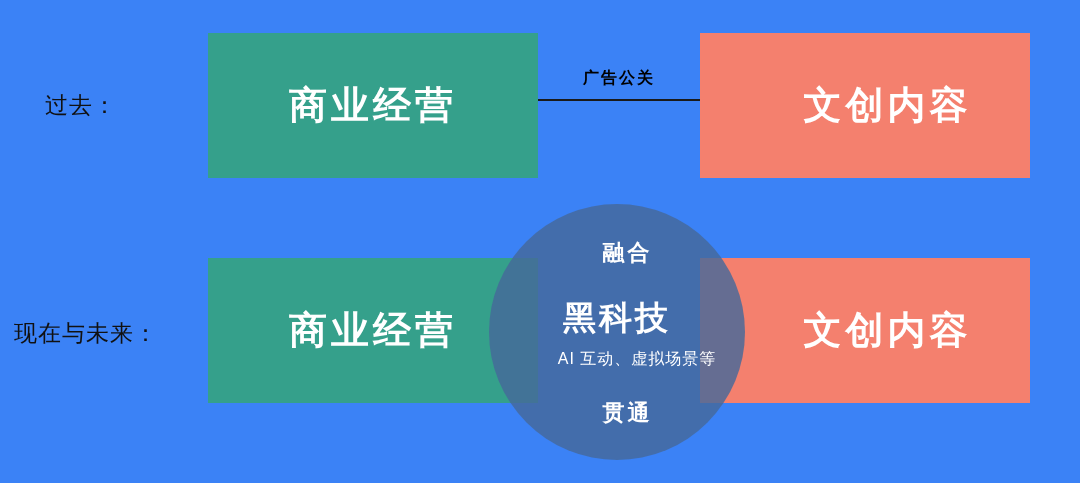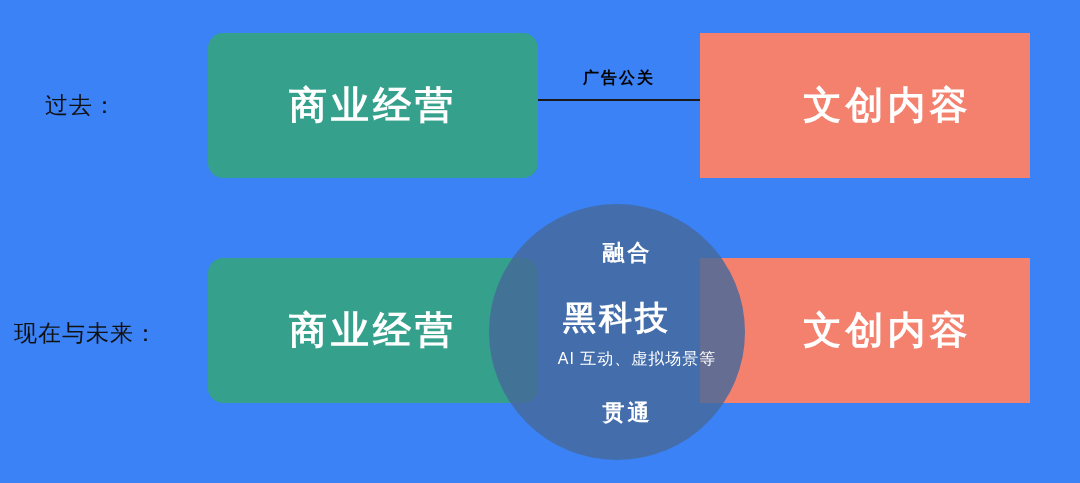--- a/index.html
+++ b/index.html
@@ -41,21 +41,21 @@
     height:145px;
     display:flex;
     align-items:center;
     justify-content:center;
     color:#ffffff;
     font-size:38px;
     font-weight:bold;
     letter-spacing:4px;
     white-space:nowrap;
   }
-  .box.teal{background:var(--teal);border-radius:15px;}
+  .box.teal{background:var(--teal);}
   .box.salmon{background:var(--salmon);padding-left:45px;}
   .box.r1{top:33px;}
   .box.r2{top:258px;}
   .box.left{left:208px;}
   .box.right{left:700px;}
 
   
   .connector-line{
     position:absolute;
     left:538px;

